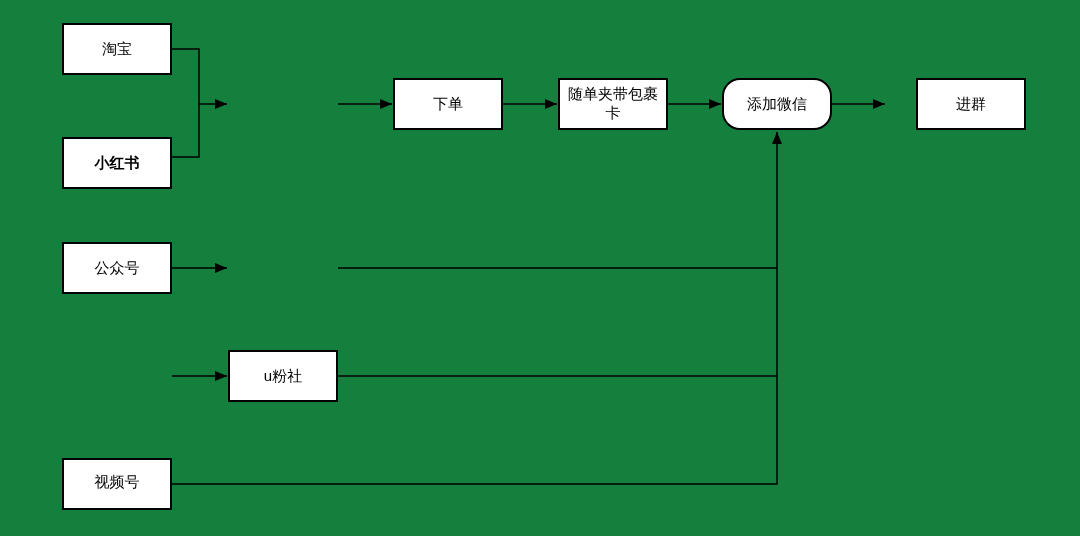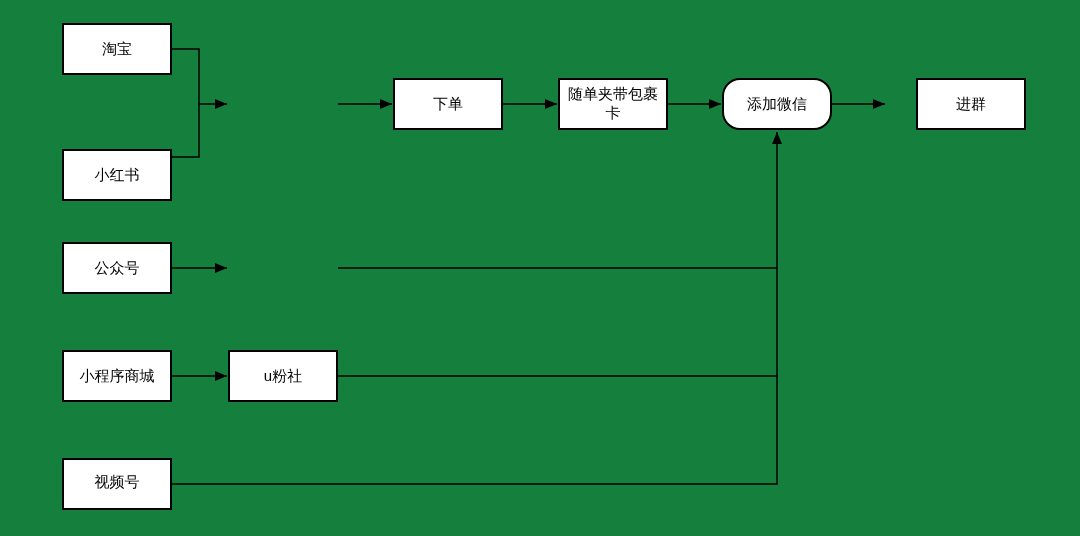--- a/index.html
+++ b/index.html
@@ -72,44 +72,41 @@
     <path class="edge" d="M172,376 H227" marker-end="url(#arrow)"></path>
 
     <path class="edge" d="M338,268 H777"></path>
     <path class="edge" d="M338,376 H777"></path>
     <path class="edge" d="M172,484 H777 V132" marker-end="url(#arrow)"></path>
   </svg>
 
   <div class="node" style="left:62px; top:23px;">
     <span>淘宝</span>
   </div>
-  <div class="node" style="left:62px; top:149px;">
+  <div class="node" style="left:62px; top:137px;font-weight:bold;">
     <span>小红书</span>
   </div>
 
   <div class="node" style="left:393px; top:78px;">
     <span>下单</span>
   </div>
   <div class="node" style="left:558px; top:78px;">
     <span>随单夹带包裹卡</span>
   </div>
   <div class="node" style="left:722px; top:78px;border-radius:18px;">
     <span>添加微信</span>
   </div>
   <div class="node" style="left:916px; top:78px;">
     <span>进群</span>
   </div>
 
   <div class="node" style="left:62px; top:242px;">
     <span>公众号</span>
   </div>
 
-  <div class="node" style="left:62px; top:350px;">
-    <span>小程序商城</span>
-  </div>
   <div class="node" style="left:228px; top:350px;text-align:center;">
     <span>u粉社</span>
   </div>
 
   <div class="node" style="left:62px; top:458px;font-family:Liberation Mono, monospace;">
     <span>视频号</span>
   </div>
 
 </div>
 

